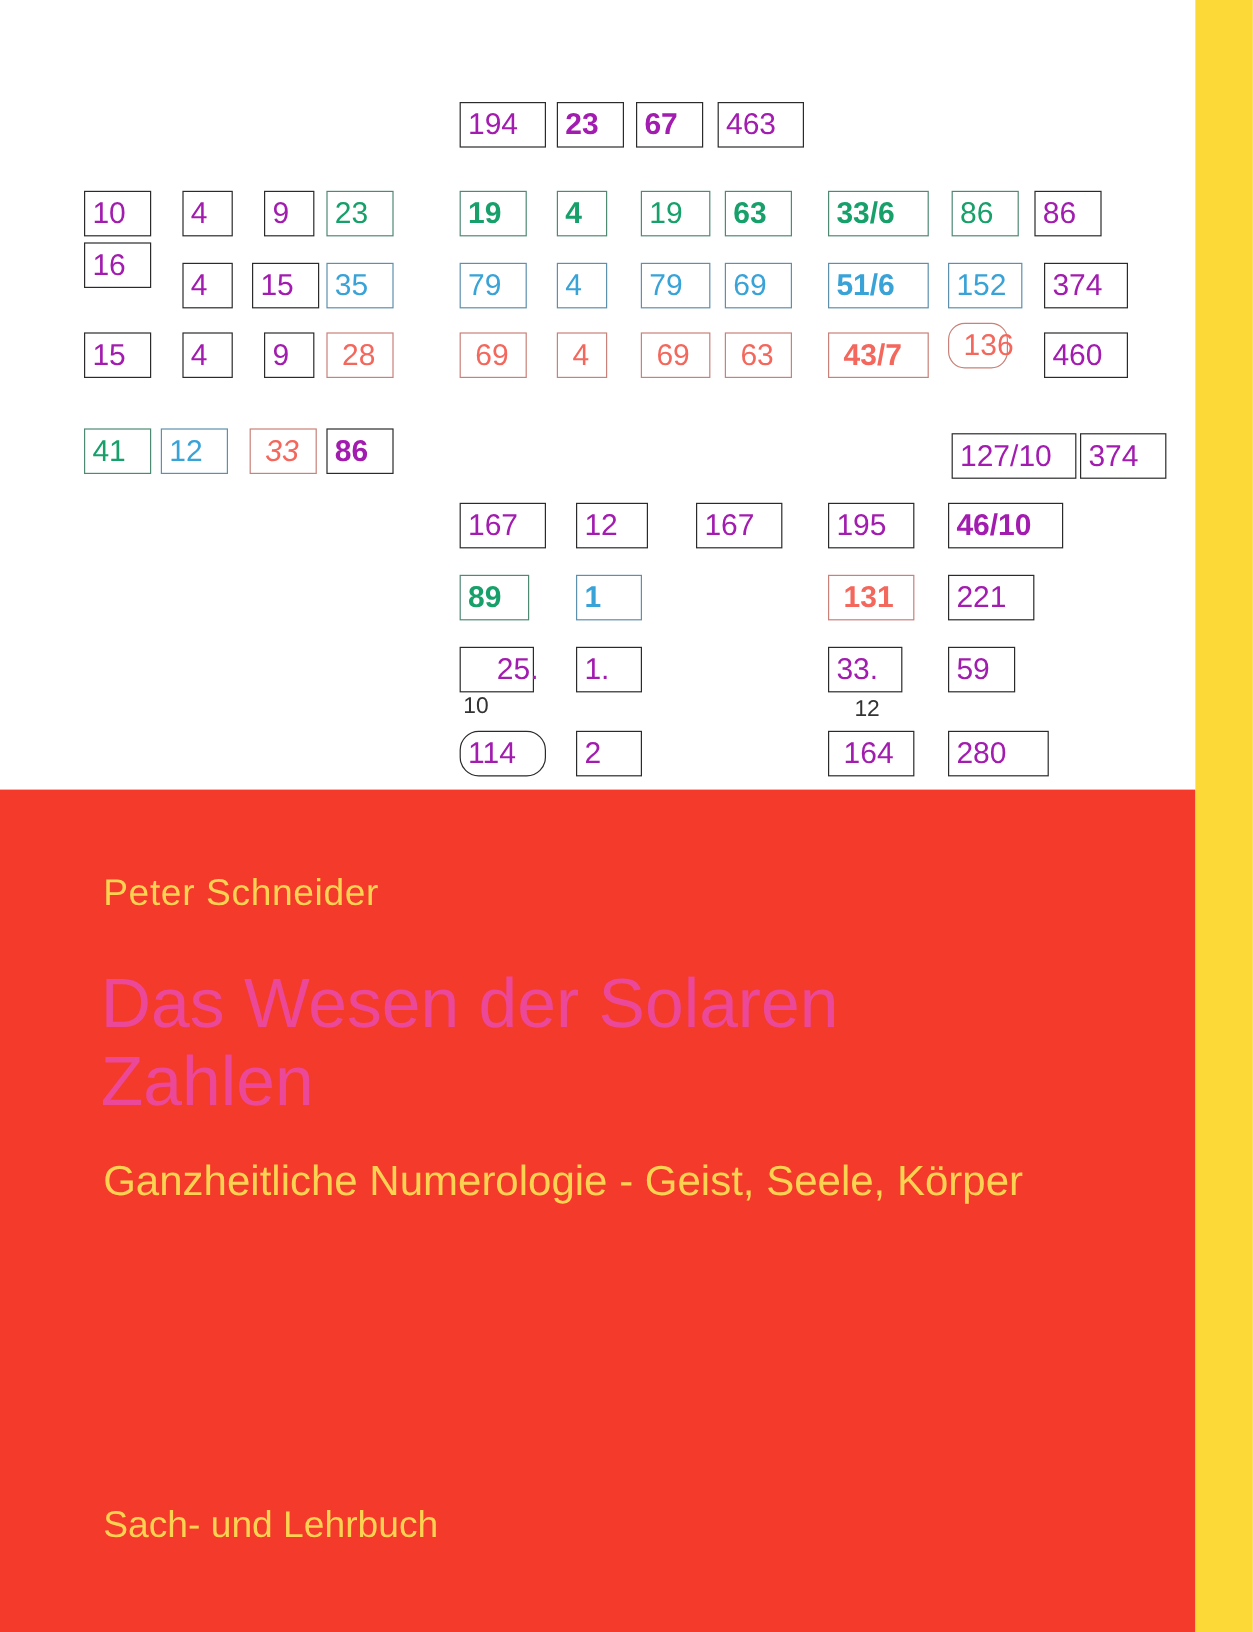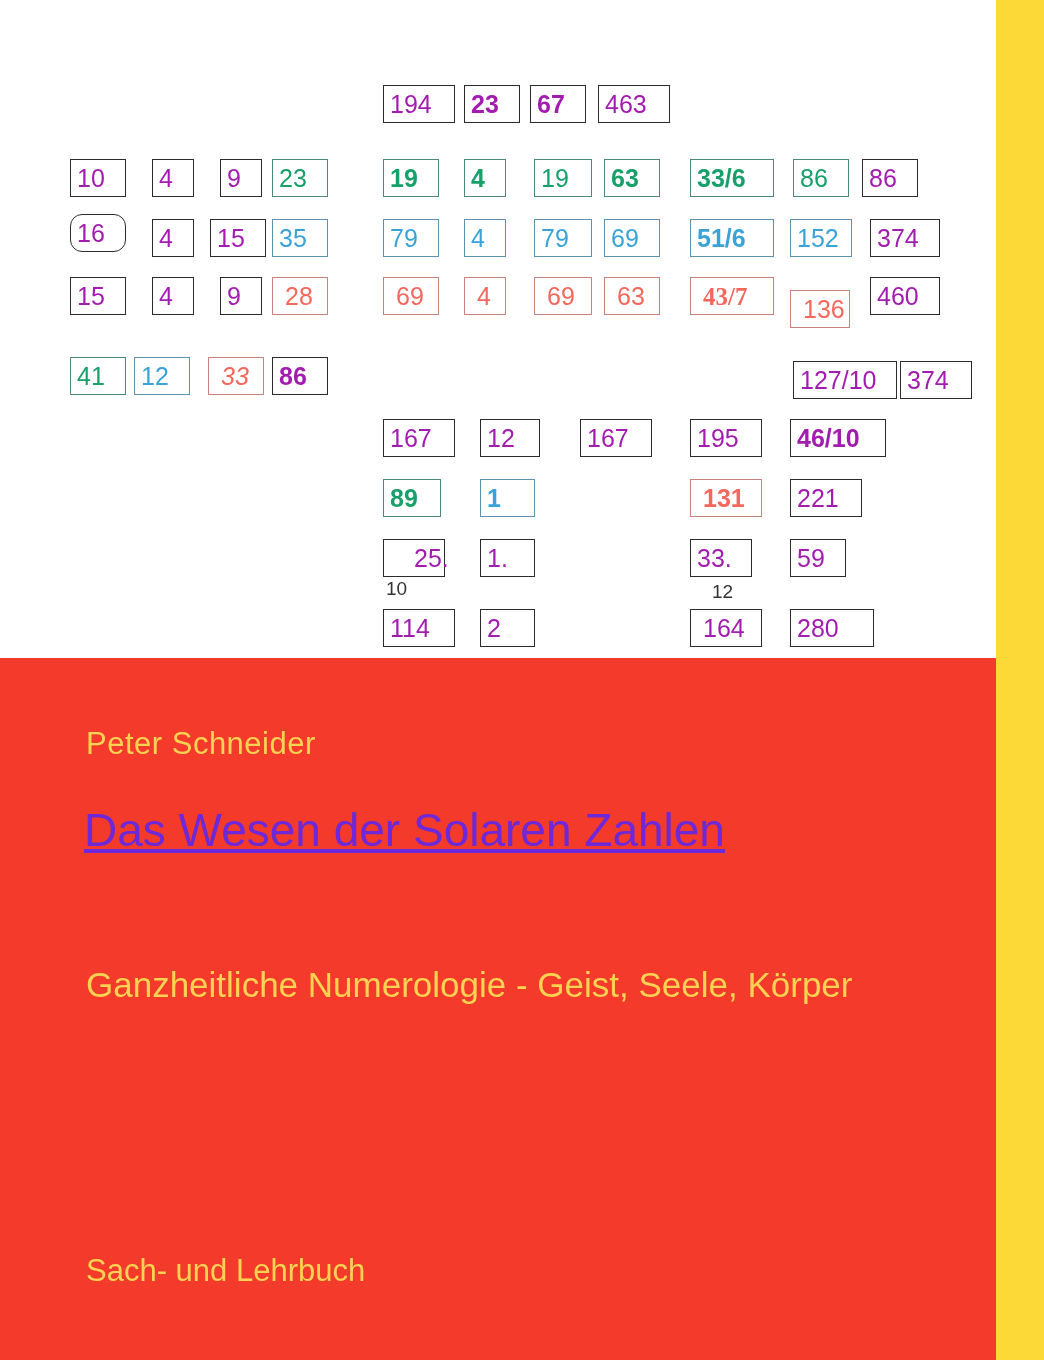--- a/index.html
+++ b/index.html
@@ -76,24 +76,23 @@
     top: 726px;
     font-size: 31px;
     color: #fcd252;
     letter-spacing: 0.5px;
   }
   #title {
     position: absolute;
     left: 84px;
     top: 805px;
     width: 760px;
-    font-size: 46px;
+    font-size: 58px;
     line-height: 1.12;
-    color: #6d28d9;
-    text-decoration: underline;
+    color: #ec4899;
   }
   #subtitle {
     position: absolute;
     left: 86px;
     top: 963px;
     width: 790px;
     font-size: 35px;
     line-height: 1.25;
     color: #fcd252;
   }
@@ -120,62 +119,62 @@
       <div class="cell dark" style="left: 152px; top: 159px; width: 42px;">4</div>
       <div class="cell dark" style="left: 220px; top: 159px; width: 42px;">9</div>
       <div class="cell green" style="left: 272px; top: 159px; width: 56px;">23</div>
       <div class="cell green bold" style="left: 383px; top: 159px; width: 56px;">19</div>
       <div class="cell green bold" style="left: 464px; top: 159px; width: 42px;">4</div>
       <div class="cell green" style="left: 534px; top: 159px; width: 58px;">19</div>
       <div class="cell green bold" style="left: 604px; top: 159px; width: 56px;">63</div>
       <div class="cell green bold" style="left: 690px; top: 159px; width: 84px;">33/6</div>
       <div class="cell green" style="left: 793px; top: 159px; width: 56px;">86</div>
       <div class="cell dark" style="left: 862px; top: 159px; width: 56px;">86</div>
-      <div class="cell dark" style="left: 70px; top: 214px; width: 56px; border-radius: 12px;">16</div>
+      <div class="cell dark" style="left: 70px; top: 202px; width: 56px;">16</div>
       <div class="cell dark" style="left: 152px; top: 219px; width: 42px;">4</div>
       <div class="cell dark" style="left: 210px; top: 219px; width: 56px;">15</div>
       <div class="cell blue" style="left: 272px; top: 219px; width: 56px;">35</div>
       <div class="cell blue" style="left: 383px; top: 219px; width: 56px;">79</div>
       <div class="cell blue" style="left: 464px; top: 219px; width: 42px;">4</div>
       <div class="cell blue" style="left: 534px; top: 219px; width: 58px;">79</div>
       <div class="cell blue" style="left: 604px; top: 219px; width: 56px;">69</div>
       <div class="cell blue bold" style="left: 690px; top: 219px; width: 84px;">51/6</div>
       <div class="cell blue" style="left: 790px; top: 219px; width: 62px;">152</div>
       <div class="cell dark" style="left: 870px; top: 219px; width: 70px;">374</div>
       <div class="cell dark" style="left: 70px; top: 277px; width: 56px;">15</div>
       <div class="cell dark" style="left: 152px; top: 277px; width: 42px;">4</div>
       <div class="cell dark" style="left: 220px; top: 277px; width: 42px;">9</div>
       <div class="cell red" style="left: 272px; top: 277px; width: 56px;">28</div>
       <div class="cell red" style="left: 383px; top: 277px; width: 56px;">69</div>
       <div class="cell red" style="left: 464px; top: 277px; width: 42px;">4</div>
       <div class="cell red" style="left: 534px; top: 277px; width: 58px;">69</div>
       <div class="cell red" style="left: 604px; top: 277px; width: 56px;">63</div>
-      <div class="cell red bold" style="left: 690px; top: 277px; width: 84px; font-family: Liberation Serif, serif;">43/7</div>
-      <div class="cell red" style="left: 790px; top: 290px; width: 60px;">136</div>
+      <div class="cell red bold" style="left: 690px; top: 277px; width: 84px;">43/7</div>
+      <div class="cell red" style="left: 790px; top: 269px; width: 50px; border-radius: 14px;">136</div>
       <div class="cell dark" style="left: 870px; top: 277px; width: 70px;">460</div>
       <div class="cell green" style="left: 70px; top: 357px; width: 56px;">41</div>
       <div class="cell blue" style="left: 134px; top: 357px; width: 56px;">12</div>
       <div class="cell red" style="left: 208px; top: 357px; width: 56px; font-style: italic;">33</div>
       <div class="cell dark bold" style="left: 272px; top: 357px; width: 56px;">86</div>
       <div class="cell dark" style="left: 793px; top: 361px; width: 104px;">127/10</div>
       <div class="cell dark" style="left: 900px; top: 361px; width: 72px;">374</div>
       <div class="cell dark" style="left: 383px; top: 419px; width: 72px;">167</div>
       <div class="cell dark" style="left: 480px; top: 419px; width: 60px;">12</div>
       <div class="cell dark" style="left: 580px; top: 419px; width: 72px;">167</div>
       <div class="cell dark" style="left: 690px; top: 419px; width: 72px;">195</div>
       <div class="cell dark bold" style="left: 790px; top: 419px; width: 96px;">46/10</div>
       <div class="cell green bold" style="left: 383px; top: 479px; width: 58px;">89</div>
       <div class="cell blue bold" style="left: 480px; top: 479px; width: 55px;">1</div>
       <div class="cell red bold" style="left: 690px; top: 479px; width: 72px;">131</div>
       <div class="cell dark" style="left: 790px; top: 479px; width: 72px;">221</div>
       <div class="cell dark" style="left: 383px; top: 539px; width: 62px; padding-left: 30px;">25.</div>
       <div class="cell dark" style="left: 480px; top: 539px; width: 55px;">1.</div>
       <div class="cell dark" style="left: 690px; top: 539px; width: 62px;">33.</div>
       <div class="cell dark" style="left: 790px; top: 539px; width: 56px;">59</div>
-      <div class="cell dark" style="left: 383px; top: 609px; width: 72px;">114</div>
+      <div class="cell dark" style="left: 383px; top: 609px; width: 72px; border-radius: 16px;">114</div>
       <div class="cell dark" style="left: 480px; top: 609px; width: 55px;">2</div>
       <div class="cell dark" style="left: 690px; top: 609px; width: 72px; padding-left: 12px;">164</div>
       <div class="cell dark" style="left: 790px; top: 609px; width: 84px;">280</div>
       <div class="plain" style="left: 386px; top: 578px;">10</div>
       <div class="plain" style="left: 712px; top: 581px;">12</div>
     </div>
 </div>
 
 <div id="cover-bottom"></div>
 

